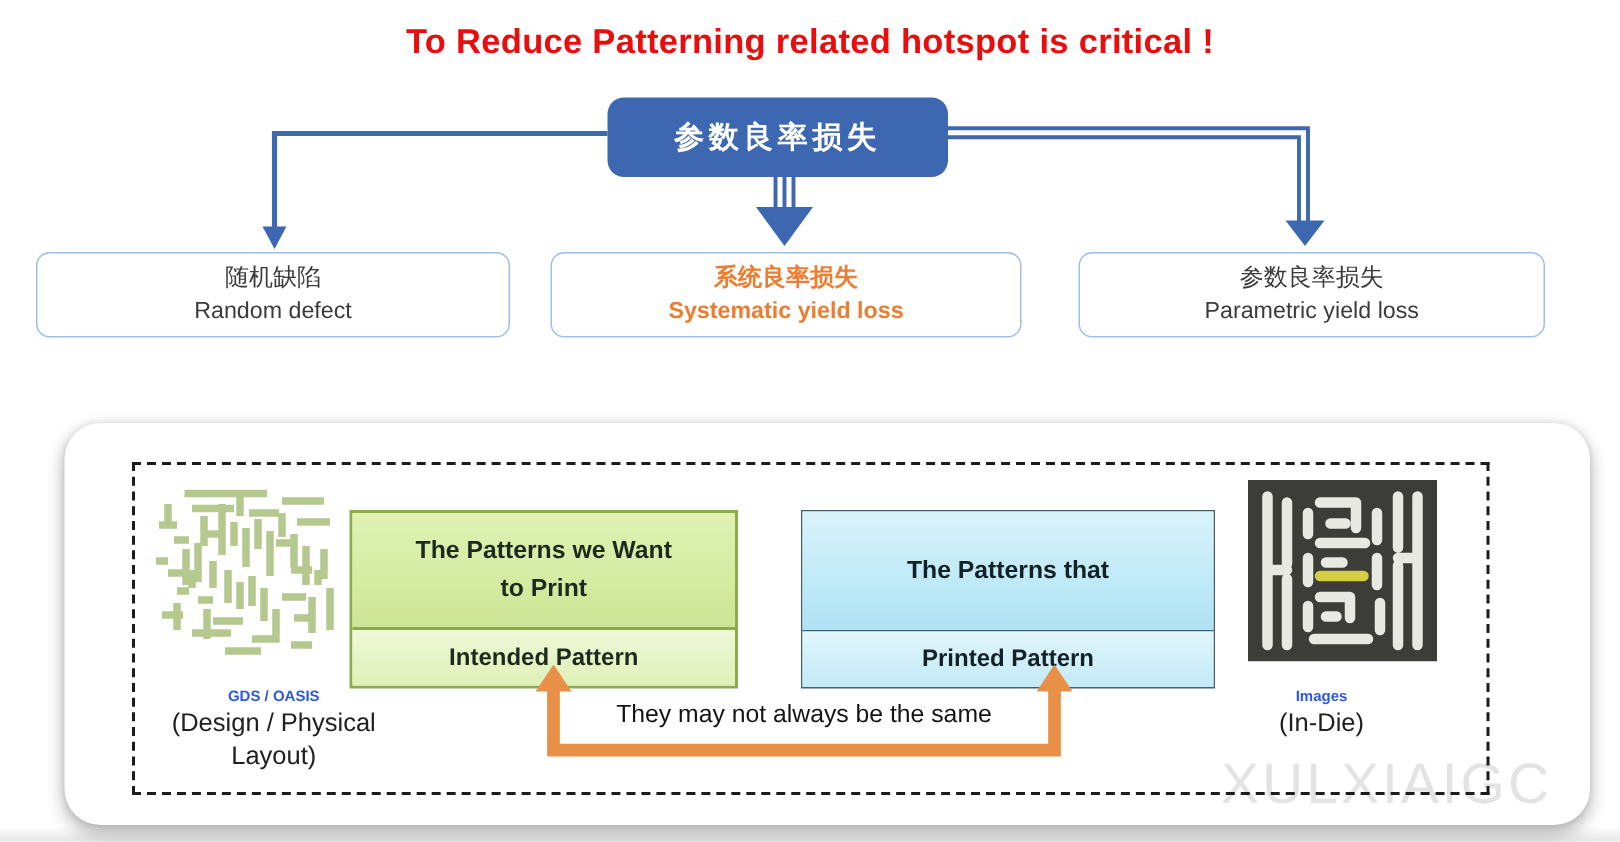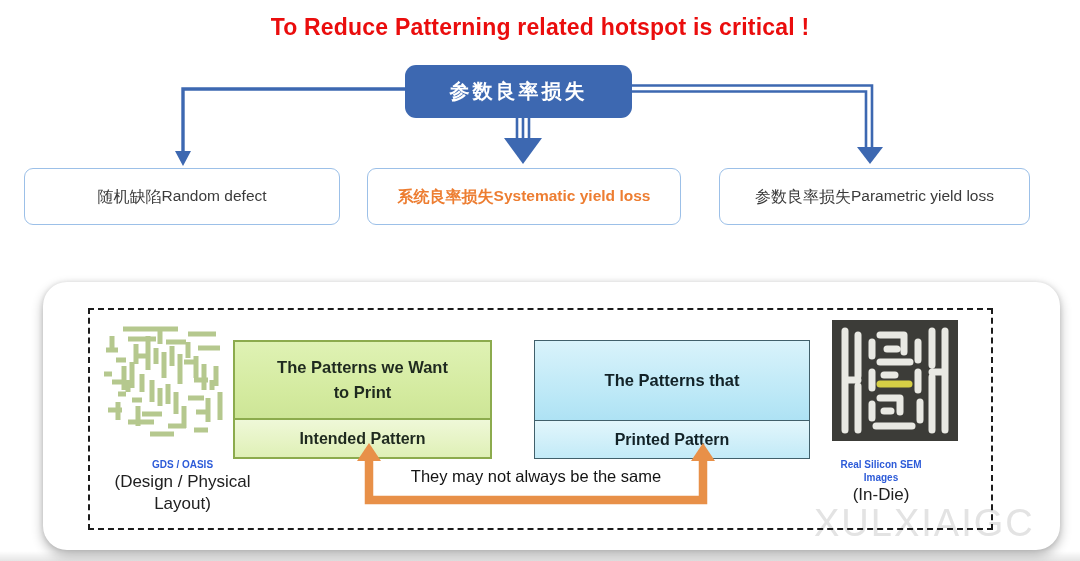--- a/index.html
+++ b/index.html
@@ -25,21 +25,21 @@
   }
   .flow-svg{left:0;top:0;width:1080px;height:561px;pointer-events:none;z-index:4;}
   .flow-line{stroke:var(--flow-blue);fill:none;}
   .flow-head{fill:var(--flow-blue);stroke:none;}
   .cmp-arrow{stroke:var(--arrow-orange);fill:none;}
   .cmp-head{fill:var(--arrow-orange);stroke:none;}
 
   .child-box{
     top:168px;height:55px;background:#fff;
     border:1.6px solid var(--box-border-blue);border-radius:9px;
-    display:flex;flex-direction:row;align-items:center;justify-content:center;
+    display:flex;flex-direction:column;align-items:center;justify-content:center;
     color:var(--text-dark);line-height:1.45;z-index:3;
   }
   .child-box .zh{font-size:16px;}
   .child-box .en{font-size:15.5px;}
   .child-box.highlight .zh,.child-box.highlight .en{color:var(--orange);font-weight:bold;}
   .cb1{left:24px;width:314px;}
   .cb2{left:367px;width:312px;}
   .cb3{left:719px;width:309px;}
 
   
@@ -206,16 +206,15 @@
 
 <div class="abs note-text">They may not always be the same</div>
 
 <div class="abs caption cap-left">
   <div class="cap-blue">GDS / OASIS</div>
   <div class="cap-dark">(Design / Physical</div>
   <div class="cap-dark">Layout)</div>
 </div>
 
 <div class="abs caption cap-right">
-  <div class="cap-blue">Real Silicon SEM</div>
   <div class="cap-blue">Images</div>
   <div class="cap-dark">(In-Die)</div>
 </div>
 
 </body></html>

